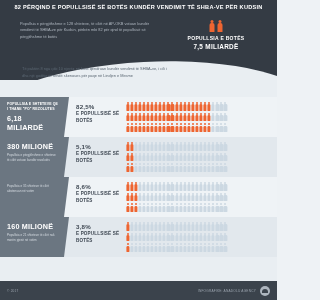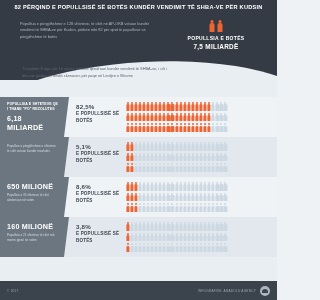--- a/index.html
+++ b/index.html
@@ -470,20 +470,21 @@
             </span>
             <span class="p off">
               <span class="head"></span>
               <span class="body"></span>
             </span>
           </div>
         </div>
       </div>
       <div class="row alt">
         <div class="label-box">
+          <div class="lbl-big solo">380 MILIONË</div>
           <div class="lbl-sub">Popullsia e përgjithshme e shteteve të cilët votuan kundër rezolutës</div>
         </div>
         <div class="pct-box">
           <div class="pct-num">5,1%</div>
           <div class="pct-txt">E POPULLSISË SË BOTËS</div>
         </div>
         <div class="icon-grid">
           <div class="icon-line">
             <span class="p on">
               <span class="head"></span>
@@ -787,21 +788,20 @@
             </span>
             <span class="p off">
               <span class="head"></span>
               <span class="body"></span>
             </span>
           </div>
         </div>
       </div>
       <div class="row plain">
         <div class="label-box">
-          <div class="lbl-big solo">650 MILIONË</div>
           <div class="lbl-sub">Popullsia e 35 shteteve të cilët abstenuan në votim</div>
         </div>
         <div class="pct-box">
           <div class="pct-num">8,6%</div>
           <div class="pct-txt">E POPULLSISË SË BOTËS</div>
         </div>
         <div class="icon-grid">
           <div class="icon-line">
             <span class="p on">
               <span class="head"></span>

